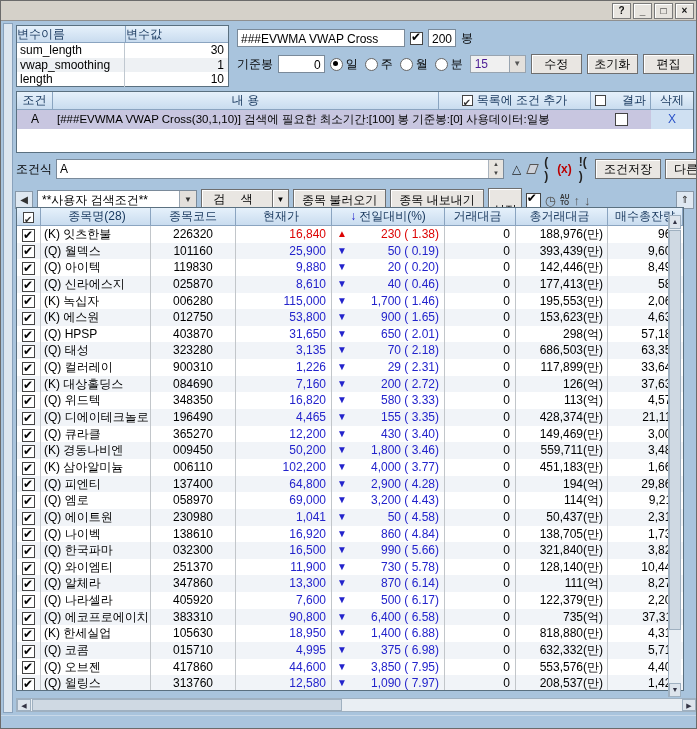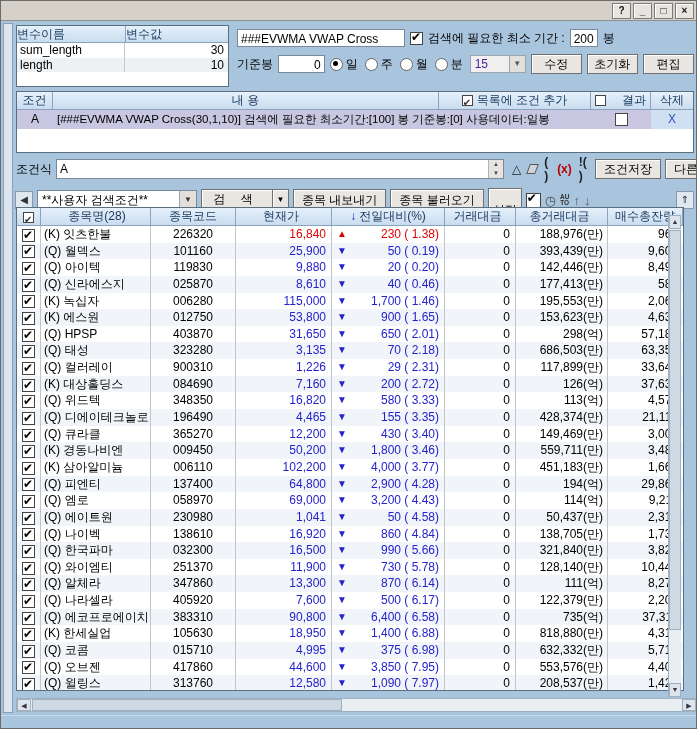--- a/index.html
+++ b/index.html
@@ -130,31 +130,34 @@
     <div class="vhead">
       <div class="vhn">변수이름</div>
       <div class="vhv">변수값</div>
     </div>
     <div>
         <div class="vrow">
           <div class="vname">sum_length</div>
           <div class="vval">30</div>
         </div>
         <div class="vrow">
+          <div class="vname">vwap_smoothing</div>
+          <div class="vval">1</div>
+        </div>
+        <div class="vrow">
           <div class="vname">length</div>
           <div class="vval">10</div>
         </div>
       </div>
   </div>
 
   <div class="settings">
     <div class="srow">
       <div class="input formula-input">###EVWMA VWAP Cross</div>
       <span class="cb checked"></span>
-      <span class="lbl">검색에 필요한 최소 기간 :</span>
       <div class="input num-input mp-input">200</div>
       <span class="lbl">봉</span>
     </div>
     <div class="srow">
       <span class="lbl">기준봉</span>
       <div class="input num-input base-input">0</div>
       <span class="rgroup">
           <span class="radio sel"></span>
           <span>일</span>
         </span>
@@ -227,22 +230,22 @@
   <div class="toolbar">
     <div class="iconbox">◀</div>
     <div class="preset">
       <span class="pv">**사용자 검색조건**</span>
       <span class="sarr">▼</span>
     </div>
     <div class="searchbtn">
       <div class="btn main">검 색</div>
       <div class="btn drop">▼</div>
     </div>
+    <div class="btn" style="height:22px;line-height:20px;">종목 불러오기</div>
     <div class="btn" style="height:22px;line-height:20px;">종목 내보내기</div>
-    <div class="btn" style="height:22px;line-height:20px;">종목 불러오기</div>
     <div class="btn" style="height:22px;line-height:20px;padding:11px 4px;">설정</div>
     <span class="cb checked" style="width:13px;height:13px;"></span>
     <span class="tic">◷</span>
     <span class="autoicon"><span>AU</span><br><span>TO</span></span>
     <span class="tic">↑</span>
     <span class="tic">↓</span>
     <div class="spacer"></div>
     <div class="iconbox">⇑</div>
   </div>
 

